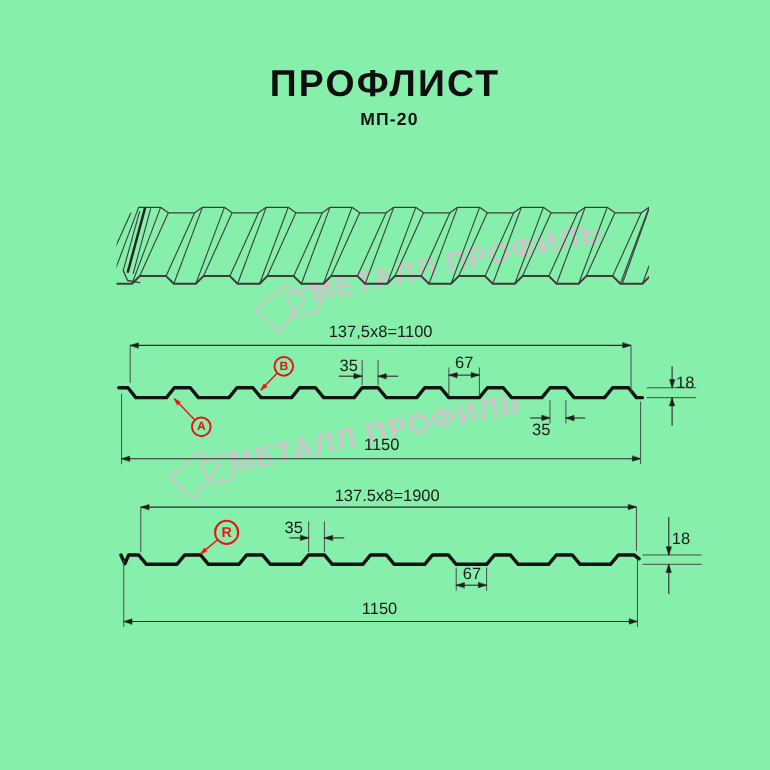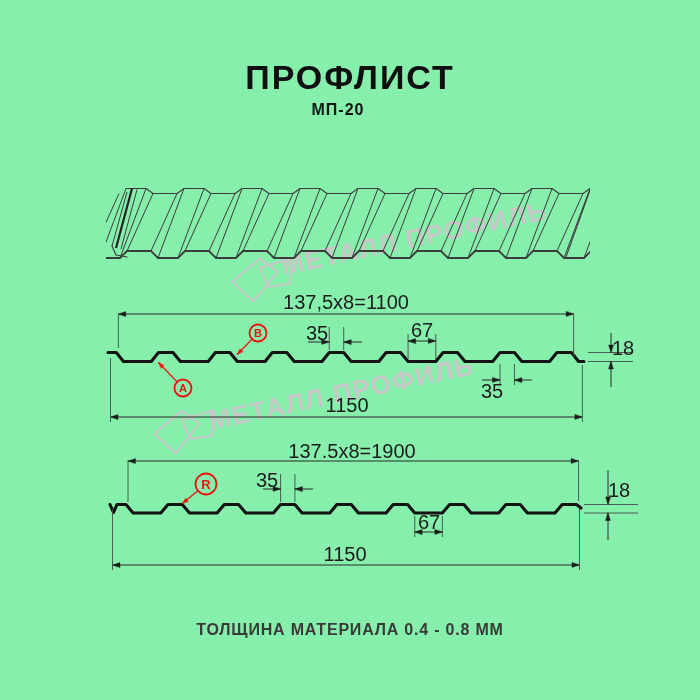--- a/index.html
+++ b/index.html
@@ -1,24 +1,24 @@
 <!DOCTYPE html>
 <html><head>
 <meta charset="utf-8">
 <style>
   html,body{margin:0;padding:0;background:#ffffff;}
   #page{position:relative;width:700px;height:700px;background:#86efac;overflow:hidden;
         font-family:"Liberation Sans",sans-serif;}
   .title{position:absolute;left:350px;top:77px;transform:translate(-50%,-50%);
          font-size:34px;font-weight:bold;letter-spacing:2px;color:#0f0f0f;white-space:nowrap;}
-  .subtitle{position:absolute;left:338px;top:110px;transform:translate(-50%,-50%);
+  .subtitle{position:absolute;left:354px;top:110px;transform:translate(-50%,-50%);
          font-size:16px;font-weight:bold;letter-spacing:1px;color:#141414;white-space:nowrap;}
   .footer{position:absolute;left:350px;top:630px;transform:translate(-50%,-50%);
          font-size:16px;font-weight:bold;letter-spacing:0.8px;color:#3a3a3a;white-space:nowrap;}
-  .dim{position:absolute;transform:translate(-50%,-50%);font-size:20px;color:#1c1c1c;
+  .dim{position:absolute;transform:translate(-50%,-50%);font-size:15px;color:#1c1c1c;
        white-space:nowrap;}
   .cl{position:absolute;transform:translate(-50%,-50%);font-size:11px;font-weight:bold;
       color:#ee1111;white-space:nowrap;}
   .clr{font-size:13px;}
   svg{position:absolute;left:0;top:0;}
 </style>
 </head>
 <body>
 
 <div id="page">
@@ -173,14 +173,13 @@
   <span class="cl" style="left:183px;top:388px">А</span>
   <span class="cl" style="left:258px;top:333px">В</span>
 
   <span class="dim" style="left:352px;top:451px">137.5x8=1900</span>
   <span class="dim" style="left:267px;top:480px">35</span>
   <span class="dim" style="left:429px;top:522px">67</span>
   <span class="dim" style="left:619px;top:490px">18</span>
   <span class="dim" style="left:345px;top:554px">1150</span>
   <span class="cl clr" style="left:206px;top:484px">R</span>
 
-  <div class="footer">ТОЛЩИНА МАТЕРИАЛА 0.4 - 0.8 ММ</div>
 </div>
 
 </body></html>

